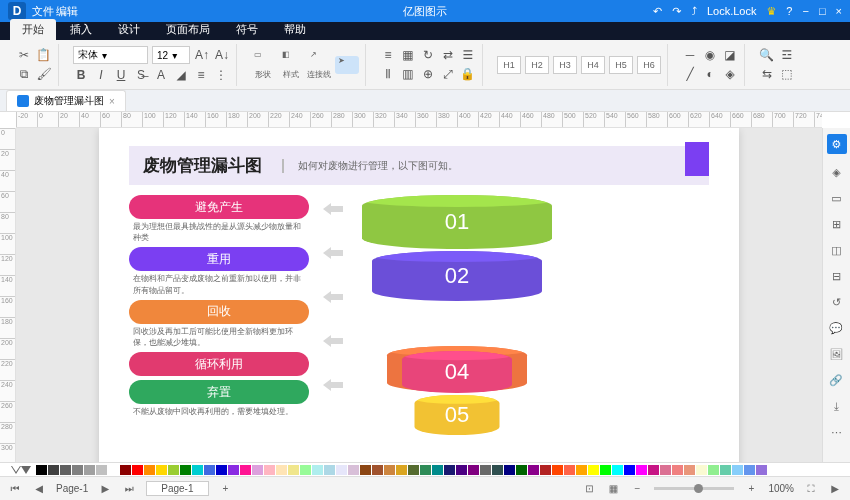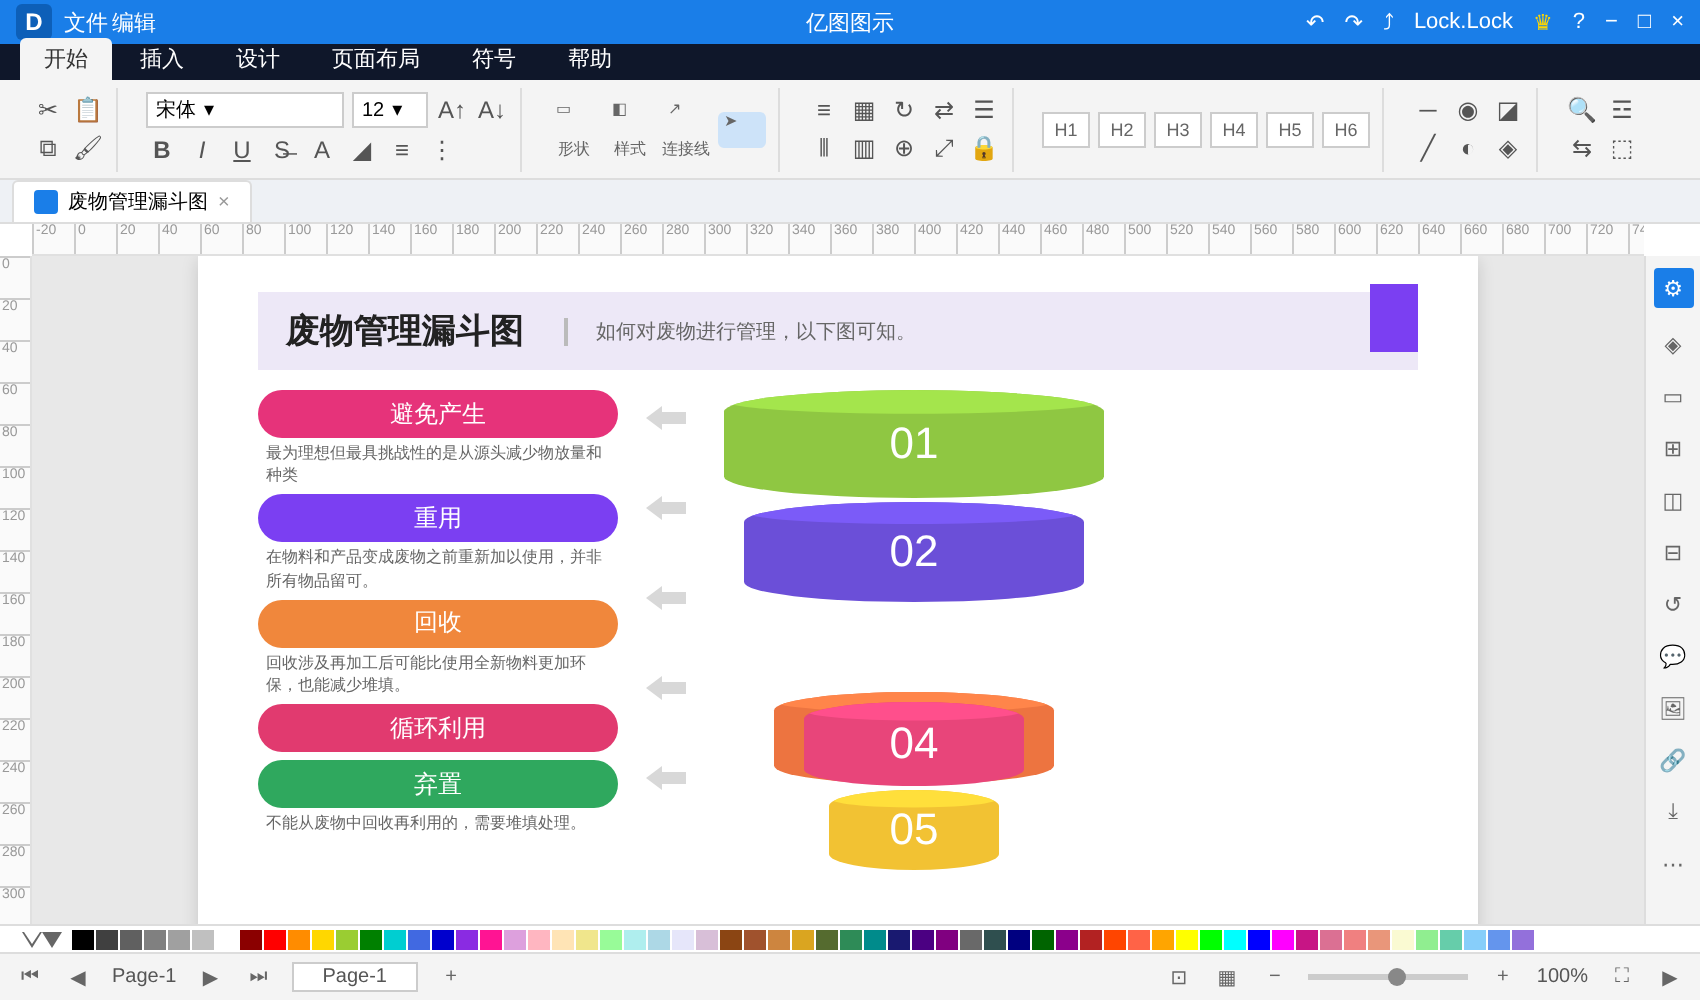--- a/index.html
+++ b/index.html
@@ -98,21 +98,21 @@
         <span class="ic">✂</span>
         <span class="ic">📋</span>
       </div>
     <div class="rrow">
         <span class="ic">⧉</span>
         <span class="ic">🖌</span>
       </div>
   </div>
   <div class="rgroup">
     <div class="rrow">
-      <div class="sel" style="width:99px">
+      <div class="sel" style="width:75px">
           <span>宋体</span>
           <span>▾</span>
         </div>
       <div class="sel" style="width:38px">
           <span>12</span>
           <span>▾</span>
         </div>
       <span class="ic">A↑</span>
       <span class="ic">A↓</span>
     </div>

